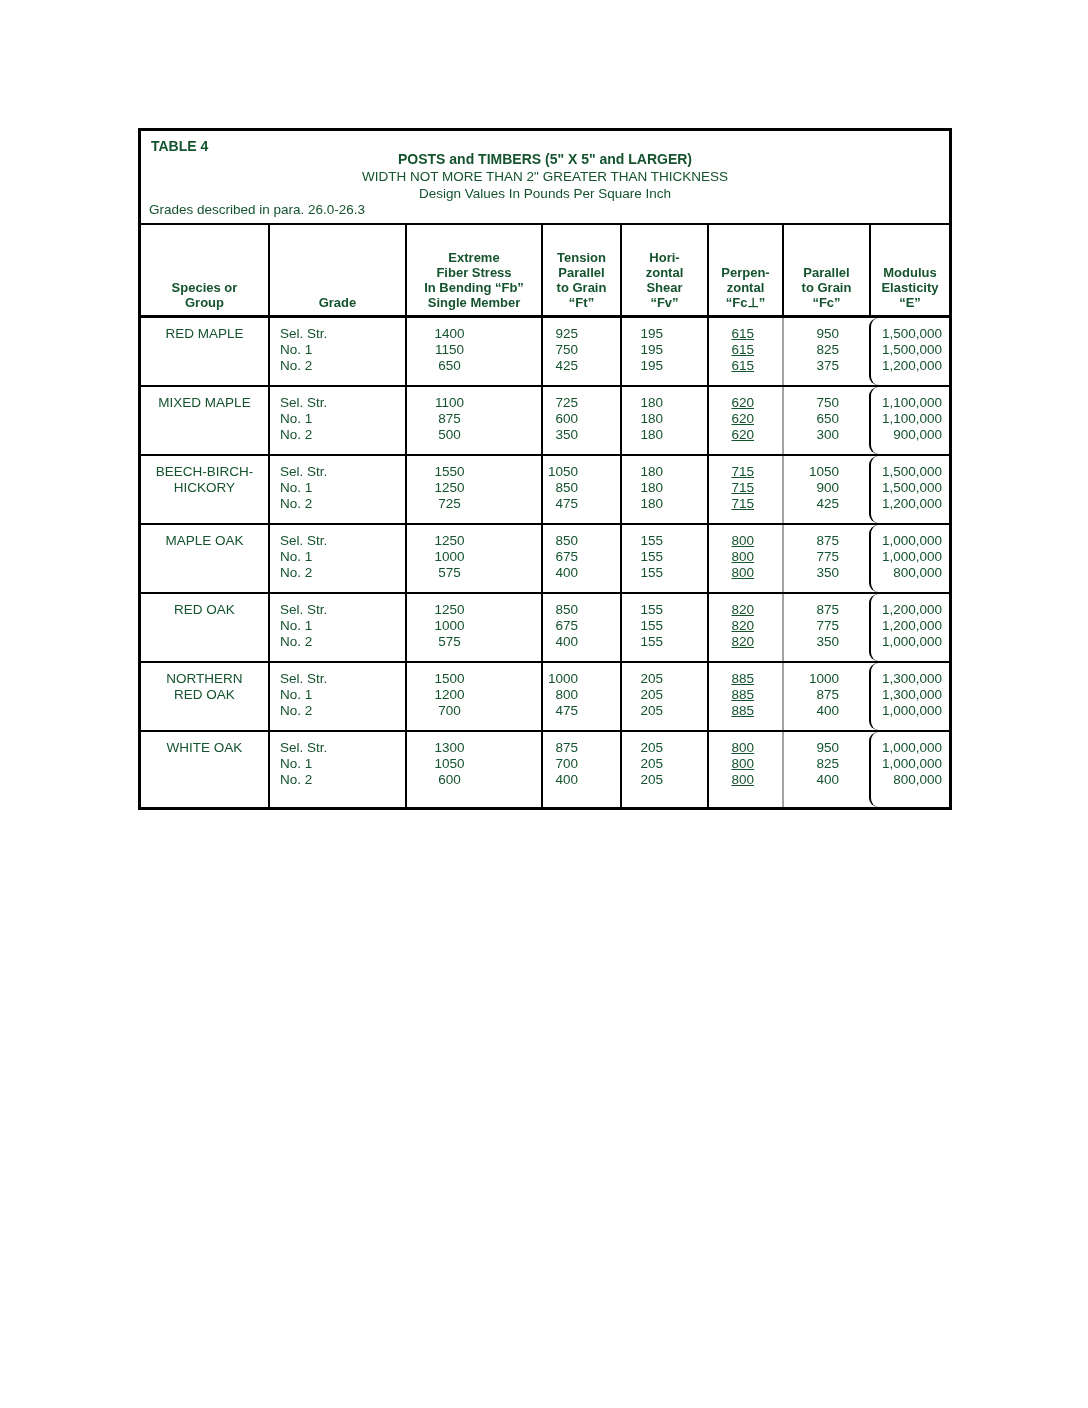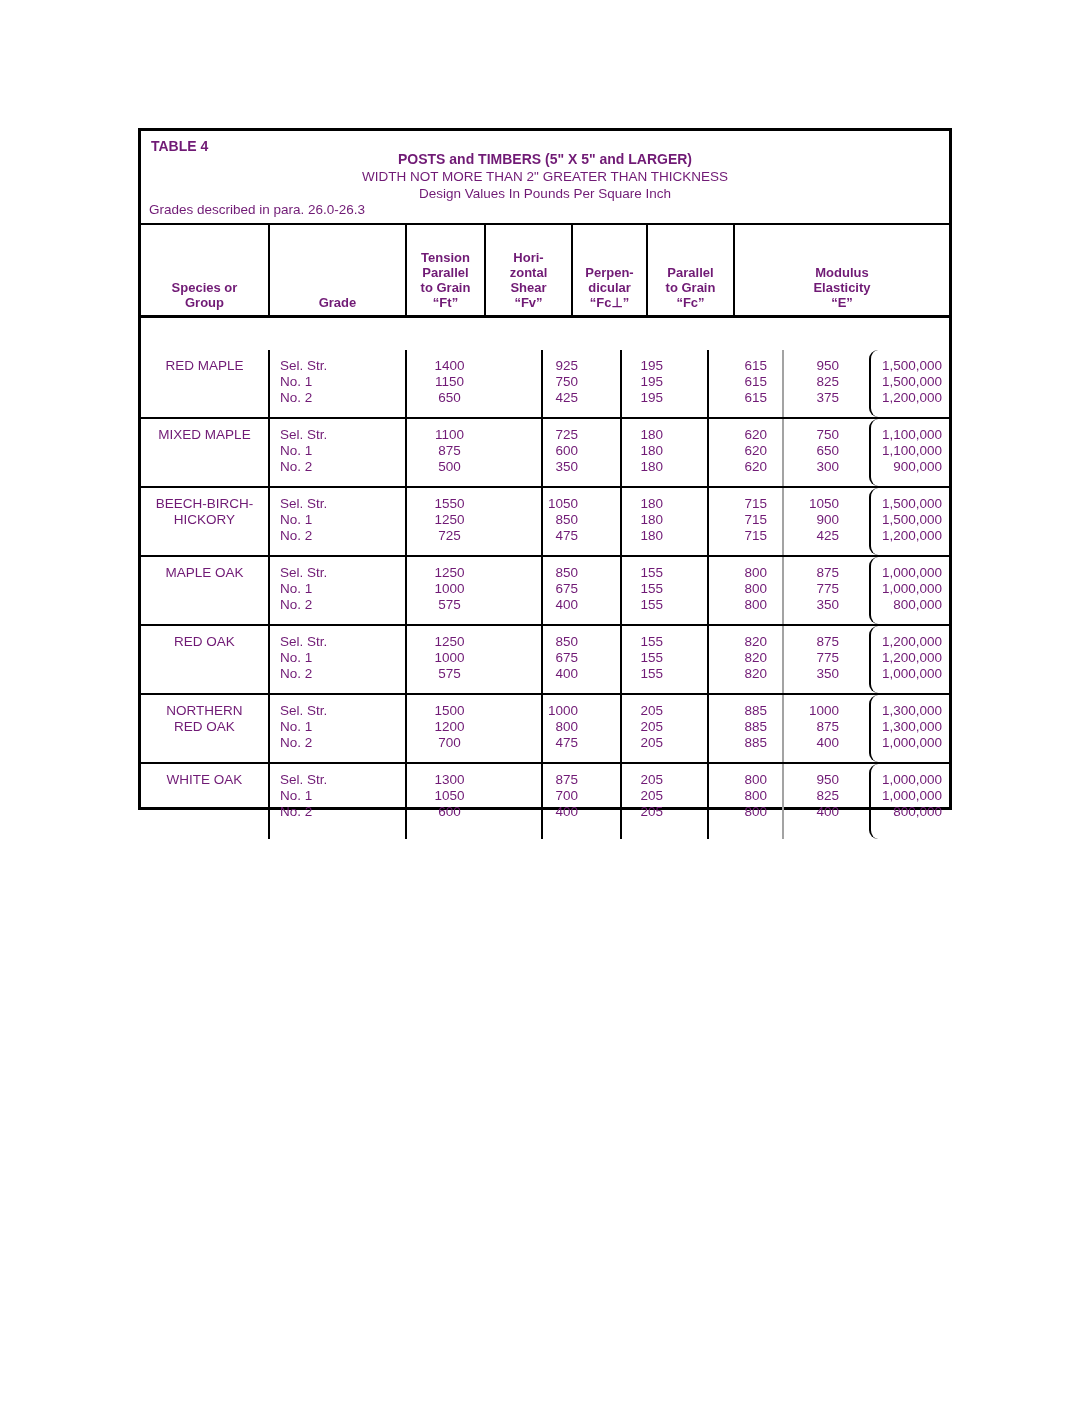--- a/index.html
+++ b/index.html
@@ -1,18 +1,18 @@
 <!DOCTYPE html>
 <html><head>
 <meta charset="utf-8">
 <style>
   html,body { margin:0; padding:0; background:#ffffff; }
   .page {
     position:relative; width:1088px; height:1408px; background:#ffffff;
-    font-family:"Liberation Sans", sans-serif; color:#701a75;
+    font-family:"Liberation Sans", sans-serif; color:#14532d;
   }
   .tablebox {
     position:absolute; left:138px; top:128px; width:814px; height:682px;
     border:3px solid #000; box-sizing:border-box; background:#fff;
   }
   
   .titleblock {
     position:relative; height:94px; box-sizing:border-box;
     border-bottom:2px solid #000;
   }
@@ -54,33 +54,33 @@
     display:flex; align-items:flex-end; justify-content:center;
     font-size:13px; font-weight:bold; padding-bottom:3px;
   }
   .hgsub { flex:1; display:flex; }
   .c6sub { width:73px; }
   .c7sub { width:87px; border-left:2px solid #000; }
   
   .block {
     display:flex; height:69px; box-sizing:border-box; border-top:2px solid #000;
   }
-  .block:first-child { height:67px; border-top:none;margin-top:32px; }
+  .block:first-child { height:67px; border-top:none; }
   .block:last-child  { height:77px; }
   .dc {
     box-sizing:border-box; white-space:pre-line;
     font-size:13.5px; line-height:16px; padding-top:8px;
   }
   .species { text-align:center; }
   .grade   { padding-left:10px; }
   .num     { text-align:right; }
   .num.c3 { padding-right:49px;text-align:center; }
   .num.c4 { padding-right:42px;text-align:right; }
   .num.c5 { padding-right:44px; }
-  .num.c6 { padding-right:15px; }
+  .num.c6 { padding-right:28px;text-decoration:underline; }
   .num.c7 { padding-right:30px; }
   .num.c8 { padding-right:7px;border-radius:9px; }
 </style>
 </head>
 <body>
 
 <div class="page">
   <div class="tablebox">
 
     <div class="titleblock">
@@ -90,32 +90,36 @@
         <div class="t2">WIDTH NOT MORE THAN 2" GREATER THAN THICKNESS</div>
         <div class="t3">Design Values In Pounds Per Square Inch</div>
       </div>
       <div class="tnote">Grades described in para. 26.0-26.3</div>
     </div>
 
     <div class="hrow">
       <div class="hc c1">Species or
 Group</div>
       <div class="hc c2">Grade</div>
+      <div class="hc c3">Extreme
+Fiber Stress
+In Bending “Fb”
+Single Member</div>
       <div class="hc c4">Tension
 Parallel
 to Grain
 “Ft”</div>
       <div class="hc c5">Hori-
 zontal
 Shear
 “Fv”</div>
       <div class="hgroup">
         <div class="hgsub">
           <div class="hc c6sub">Perpen-
-dicular
+zontal
 “Fc⊥”</div>
           <div class="hc c7sub">Parallel
 to Grain
 “Fc”</div>
         </div>
       </div>
       <div class="hc c8">Modulus
 Elasticity
 “E”</div>
     </div>

